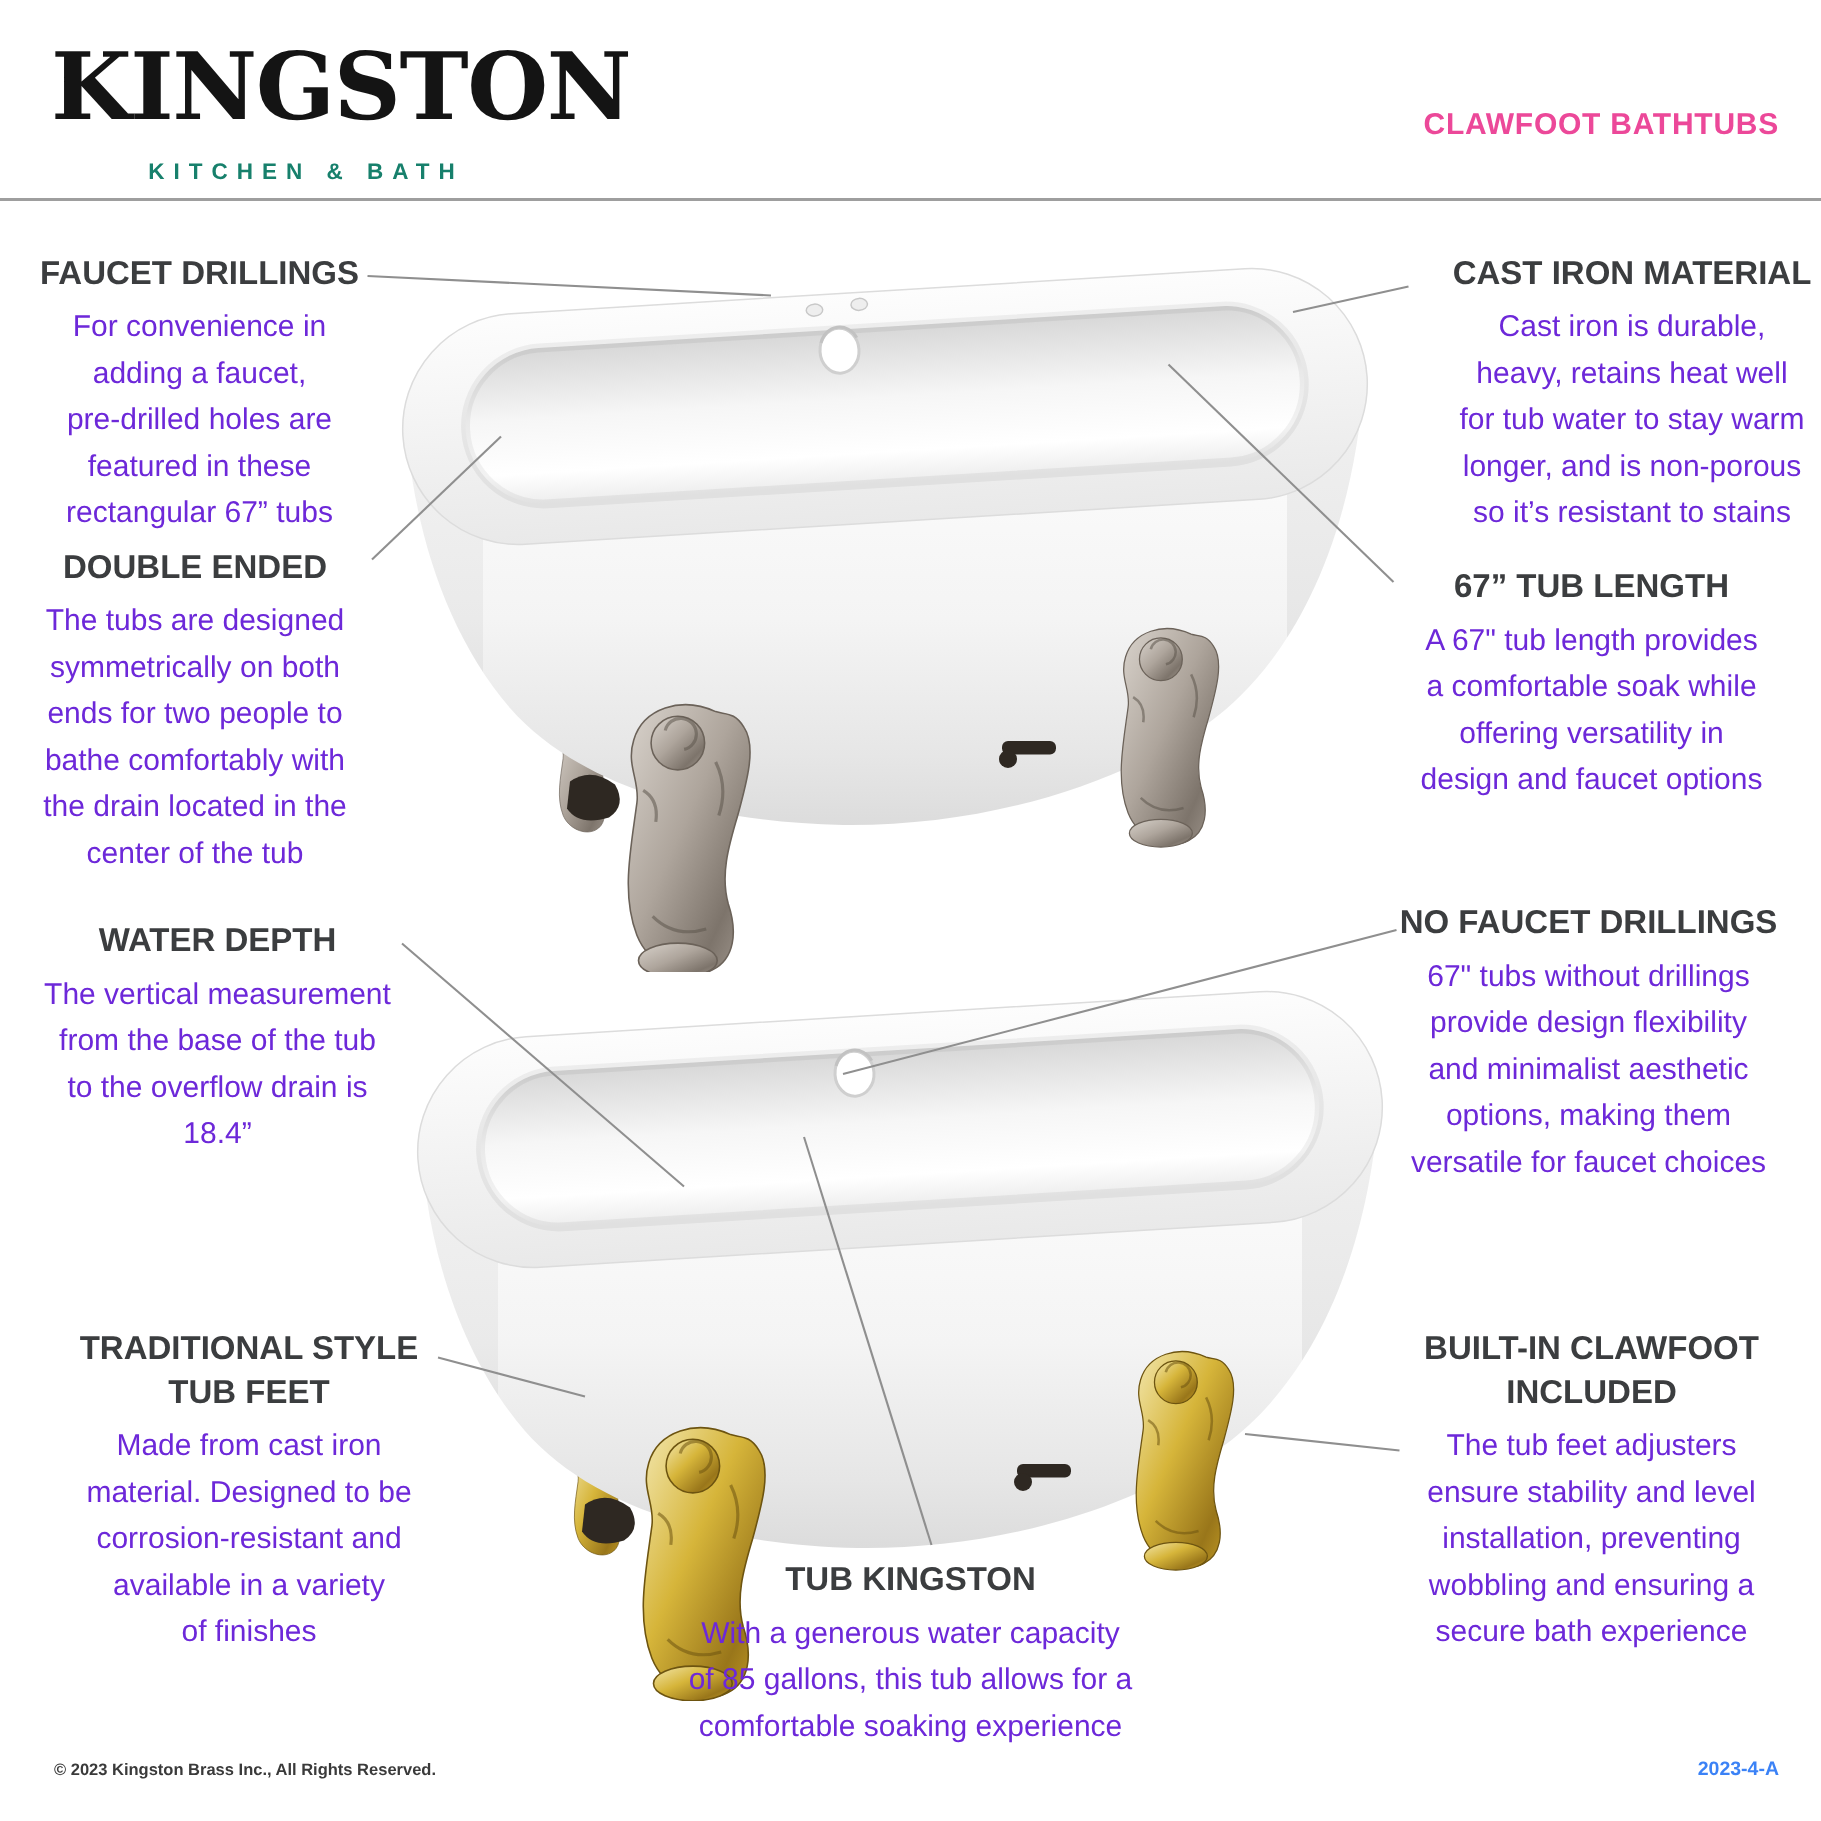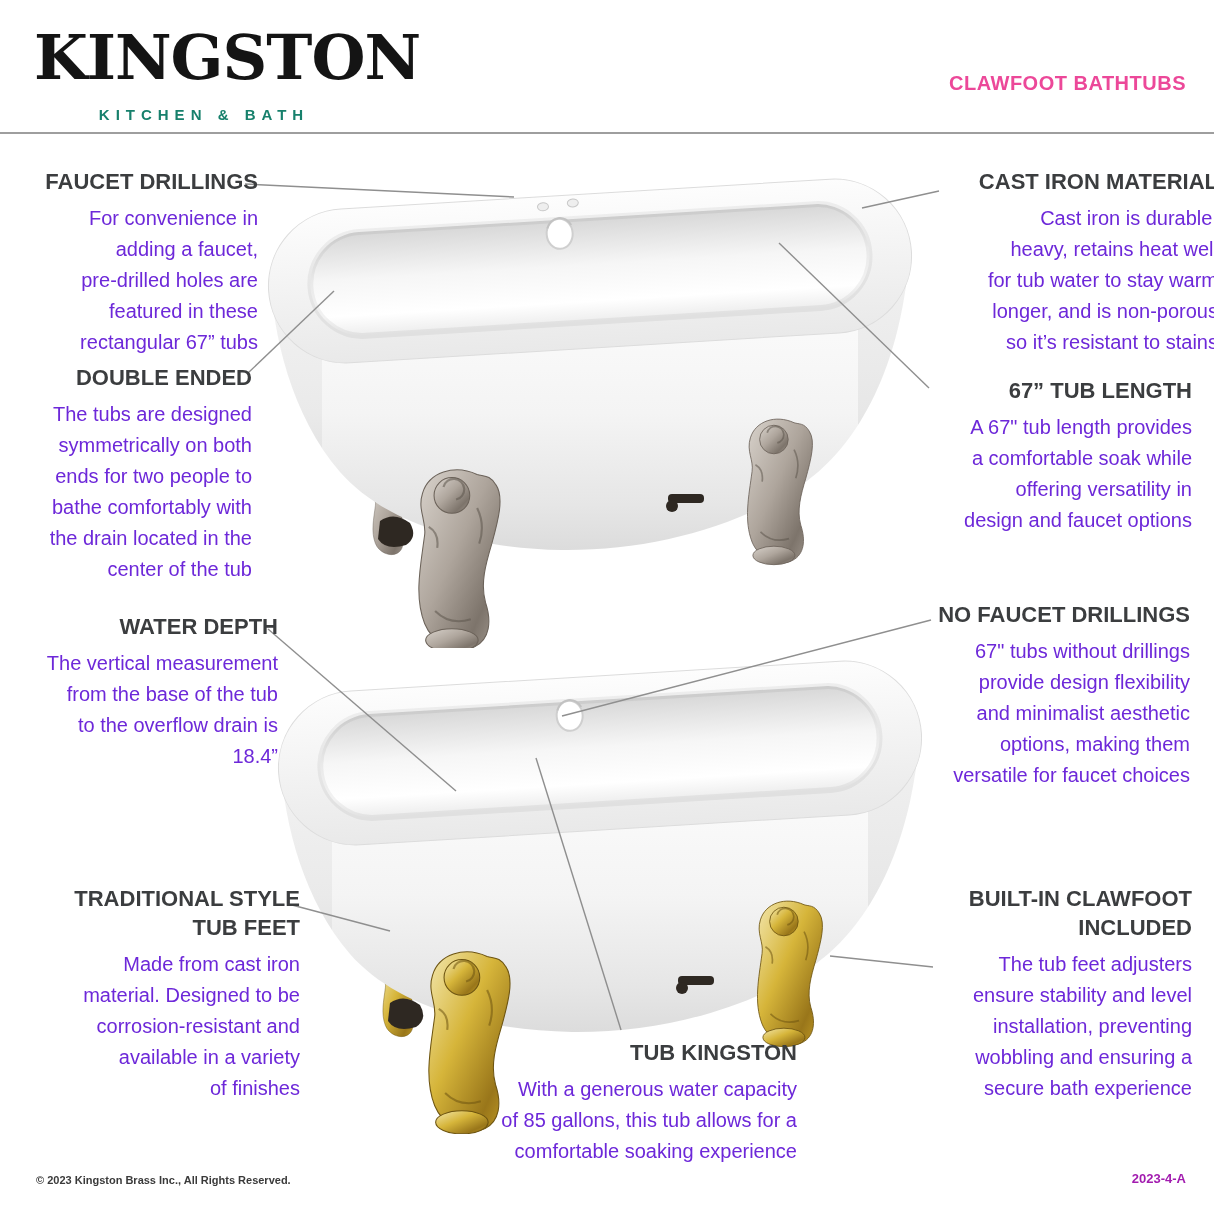--- a/index.html
+++ b/index.html
@@ -7,40 +7,40 @@
         font-family:"Liberation Sans",sans-serif;color:#3c3e40;}
   
   .logo{position:absolute;left:34px;top:26px;width:340px;text-align:center;}
   .logo .brand{font-family:"DejaVu Serif",serif;font-weight:bold;font-size:62px;line-height:64px;
         letter-spacing:-1px;color:#141414;white-space:nowrap;}
   .logo .tagline{margin-top:16px;font-size:15px;font-weight:bold;letter-spacing:6px;color:#17806c;white-space:nowrap;}
   .doc-title{position:absolute;right:28px;top:72px;font-size:20px;font-weight:bold;
         letter-spacing:.5px;color:#ec4899;}
   .header-divider{position:absolute;left:0;top:132px;width:1214px;height:2px;background:#9e9e9e;}
   
-  .block{position:absolute;text-align:right;}
+  .block{position:absolute;text-align:center;}
   .block .heading{font-size:22px;font-weight:bold;color:#3b3d3f;line-height:29px;white-space:pre-line;}
   .block .body{margin-top:7px;font-size:20px;color:#6d28d9;line-height:31px;white-space:pre-line;}
   .b-faucet{left:8px;top:167px;width:250px;}
   .b-double{left:8px;top:363px;width:244px;}
   .b-water{left:12px;top:612px;width:266px;}
   .b-feet{left:32px;top:884px;width:268px;}
   .b-castiron{left:958px;top:167px;width:260px;}
   .b-length{left:930px;top:376px;width:262px;}
   .b-nodrill{left:928px;top:600px;width:262px;}
   .b-adjusters{left:930px;top:884px;width:262px;}
   .b-capacity{left:417px;top:1038px;width:380px;}
   
   .tub{position:absolute;}
   .tub-top{left:262px;top:176px;width:656px;height:472px;}
   .tub-bottom{left:272px;top:654px;width:656px;height:480px;}
   .callouts{position:absolute;left:0;top:0;width:1214px;height:1214px;pointer-events:none;}
   
   .copyright{position:absolute;left:36px;top:1174px;font-size:11px;font-weight:bold;color:#3a3a3a;}
-  .doc-code{position:absolute;right:28px;top:1171px;font-size:13px;font-weight:bold;color:#a21caf;margin-left:28px;}
+  .doc-code{position:absolute;right:28px;top:1171px;font-size:13px;font-weight:bold;color:#3b82f6;margin-left:28px;}
 </style>
 </head>
 <body>
 
 <div class="page">
 
   <div class="logo">
     <div class="brand">KINGSTON</div>
     <div class="tagline">KITCHEN &amp; BATH</div>
   </div>

